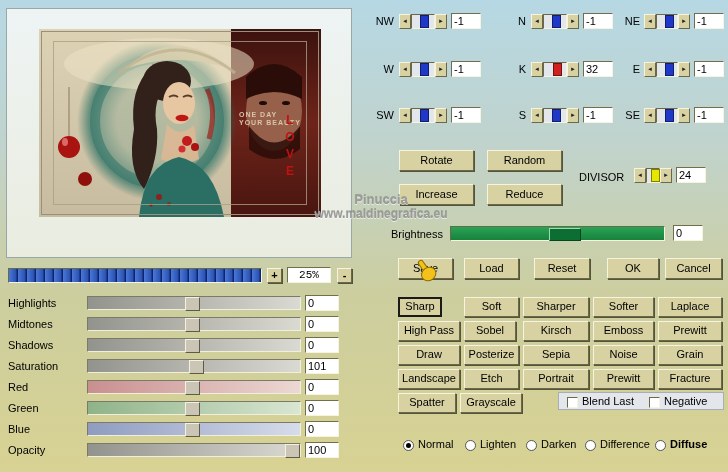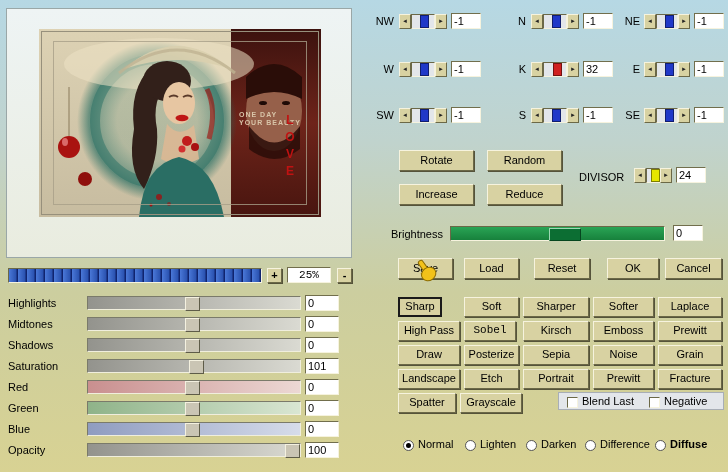--- a/index.html
+++ b/index.html
@@ -160,20 +160,24 @@
         <rect x="2.5" y="2.5" width="277" height="183" fill="none" stroke="#97907c"></rect>
         <rect x="14.5" y="12.5" width="253" height="163" fill="none" stroke="#a89f88" opacity="0.8"></rect>
       </svg>
       <div class="caption">
         <div>ONE DAY</div>
         <div>YOUR BEAUTY</div>
       </div>
       <div class="love">LOVE</div>
     </div>
   </div>
+  <div id="watermark">
+    <div class="w1">Pinuccia</div>
+    <div class="w2">www.maldinegrafica.eu</div>
+  </div>
 
   <div class="zoom-bar"></div>
   <div class="btn sq-btn" style="left:267px;top:268px;">+</div>
   <input class="vbox" style="left: 287px; top: 267px; width: 44px; text-align: center; font-family: Liberation Mono, monospace;" value="25%">
   <div class="btn sq-btn" style="left:337px;top:268px;">-</div>
 
   <span class="lbl" style="left:8px;top:297px;">Highlights</span>
   <span class="adj-track t-neutral" style="left:87px;top:296px;">
       <span class="adj-thumb" style="left:97px;"></span>
     </span>
@@ -348,21 +352,21 @@
     </svg>
   </div>
 
   <div class="btn preset active" style="left:398px;top:297px;width:44px;">Sharp</div>
   <div class="btn preset" style="left:464px;top:297px;width:55px;">Soft</div>
   <div class="btn preset" style="left:523px;top:297px;width:66px;">Sharper</div>
   <div class="btn preset" style="left:593px;top:297px;width:61px;">Softer</div>
   <div class="btn preset" style="left:658px;top:297px;width:64px;">Laplace</div>
 
   <div class="btn preset" style="left:398px;top:321px;width:62px;">High Pass</div>
-  <div class="btn preset" style="left:464px;top:321px;width:52px;font-family:Liberation Mono, monospace;">Sobel</div>
+  <div class="btn preset" style="left:464px;top:321px;width:52px;">Sobel</div>
   <div class="btn preset" style="left:523px;top:321px;width:66px;">Kirsch</div>
   <div class="btn preset" style="left:593px;top:321px;width:61px;">Emboss</div>
   <div class="btn preset" style="left:658px;top:321px;width:64px;">Prewitt</div>
 
   <div class="btn preset" style="left:398px;top:345px;width:62px;">Draw</div>
   <div class="btn preset" style="left:464px;top:345px;width:55px;">Posterize</div>
   <div class="btn preset" style="left:523px;top:345px;width:66px;">Sepia</div>
   <div class="btn preset" style="left:593px;top:345px;width:61px;">Noise</div>
   <div class="btn preset" style="left:658px;top:345px;width:64px;">Grain</div>
 

